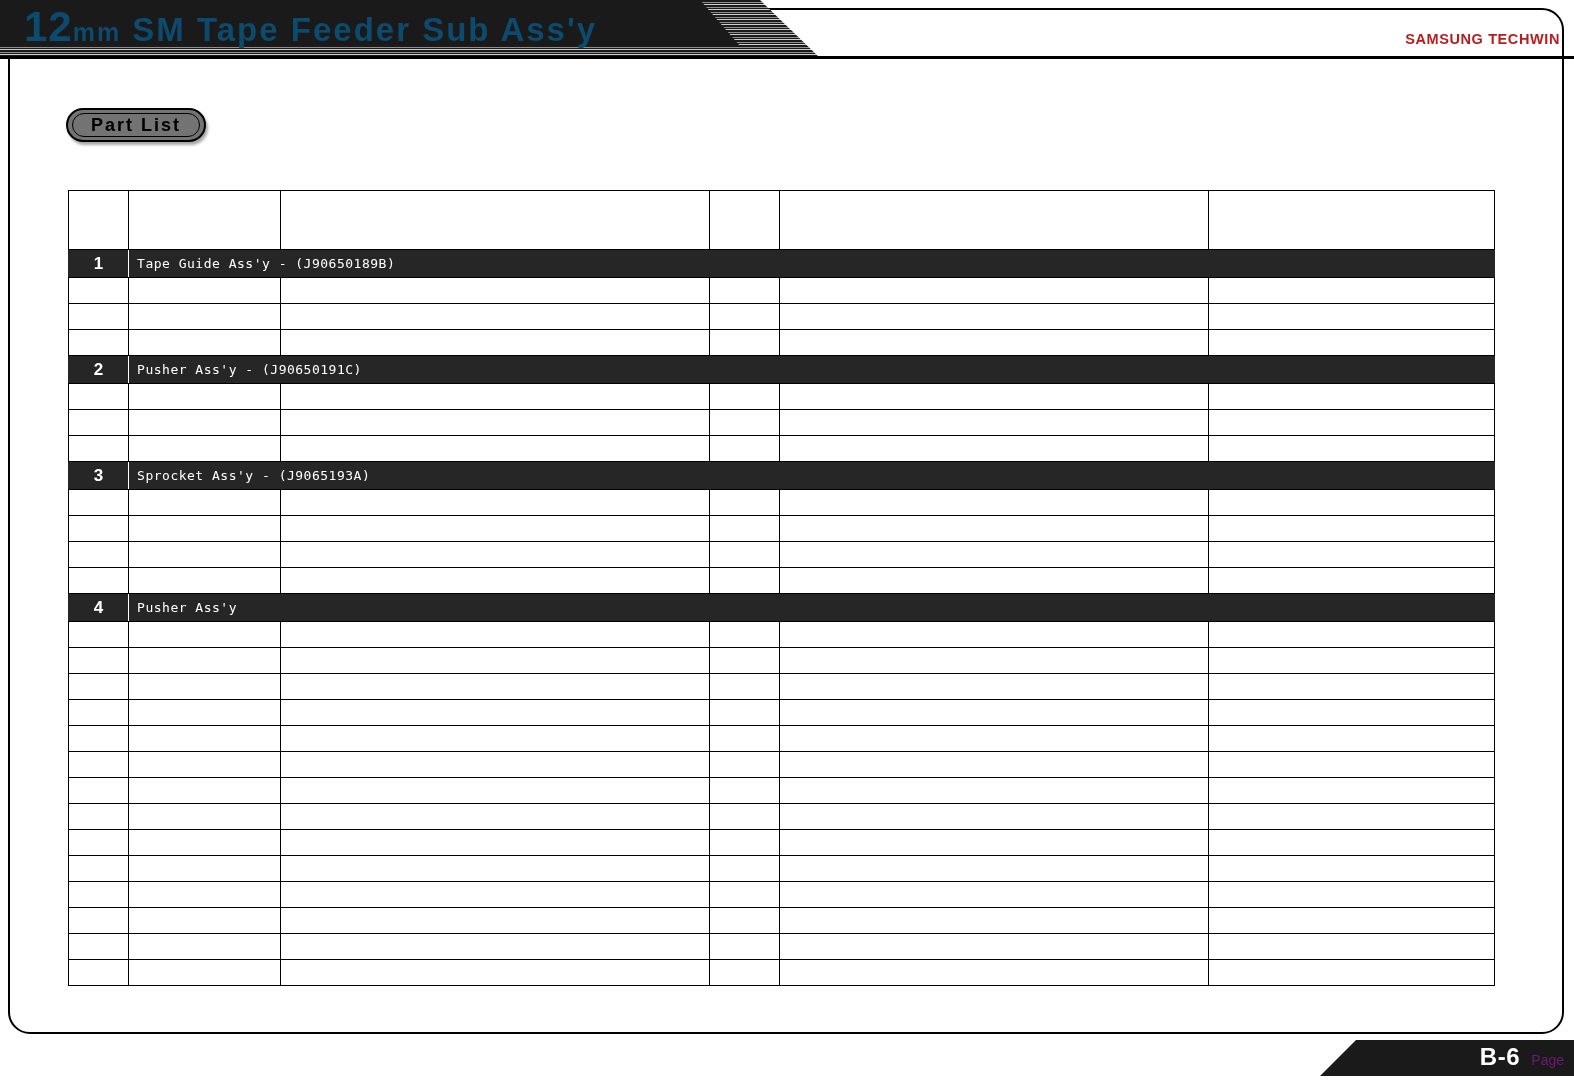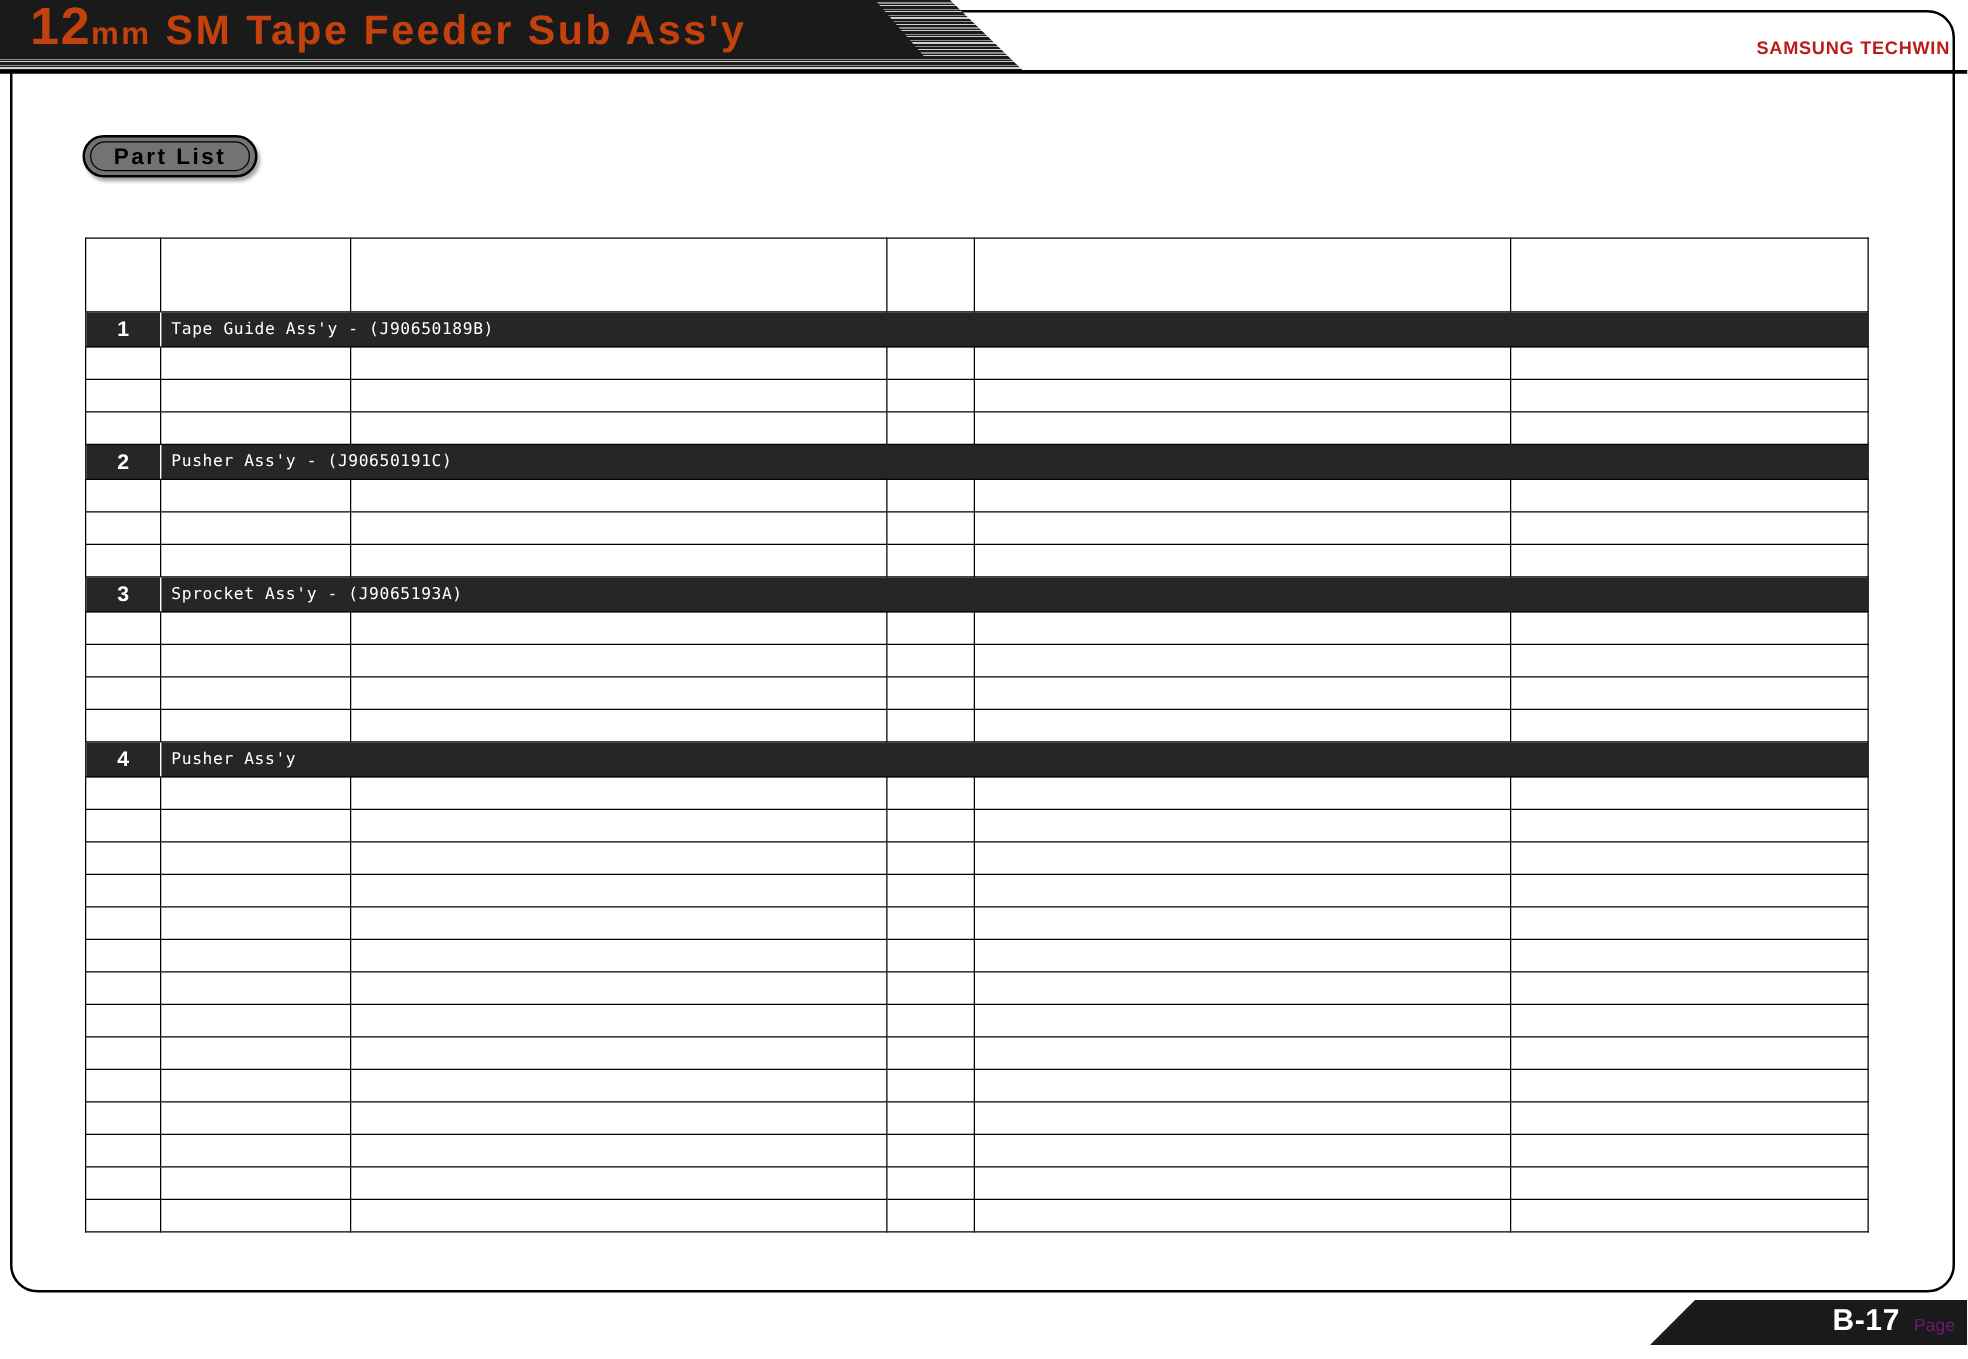--- a/index.html
+++ b/index.html
@@ -57,26 +57,26 @@
     top: 0;
     width: 740px;
     height: 46px;
     background: #1a1a1a;
     clip-path: polygon(0 0, 700px 0, 740px 46px, 0 46px);
   }
   .header-title {
     position: absolute;
     left: 24px;
     top: 4px;
-    color: #c2410c;
+    color: #0c4a6e;
     font-size: 33px;
     font-weight: bold;
     letter-spacing: 2px;
     white-space: nowrap;
-    line-height: 34px;
+    line-height: 46px;
   }
   .header-title .big {
     font-size: 42px;
     letter-spacing: 1px;
   }
   .header-title .mm {
     font-size: 25px;
   }
 
   .brand {
@@ -454,14 +454,14 @@
         <td>&nbsp;</td>
         <td>&nbsp;</td>
         <td>&nbsp;</td>
         <td>&nbsp;</td>
         <td>&nbsp;</td>
       </tr>
     </tbody>
 </table>
 
 <div class="footer-tab"></div>
-<div class="footer-page-num">B-17</div>
+<div class="footer-page-num">B-6</div>
 <div class="footer-page-label">Page</div>
 
 </body></html>

